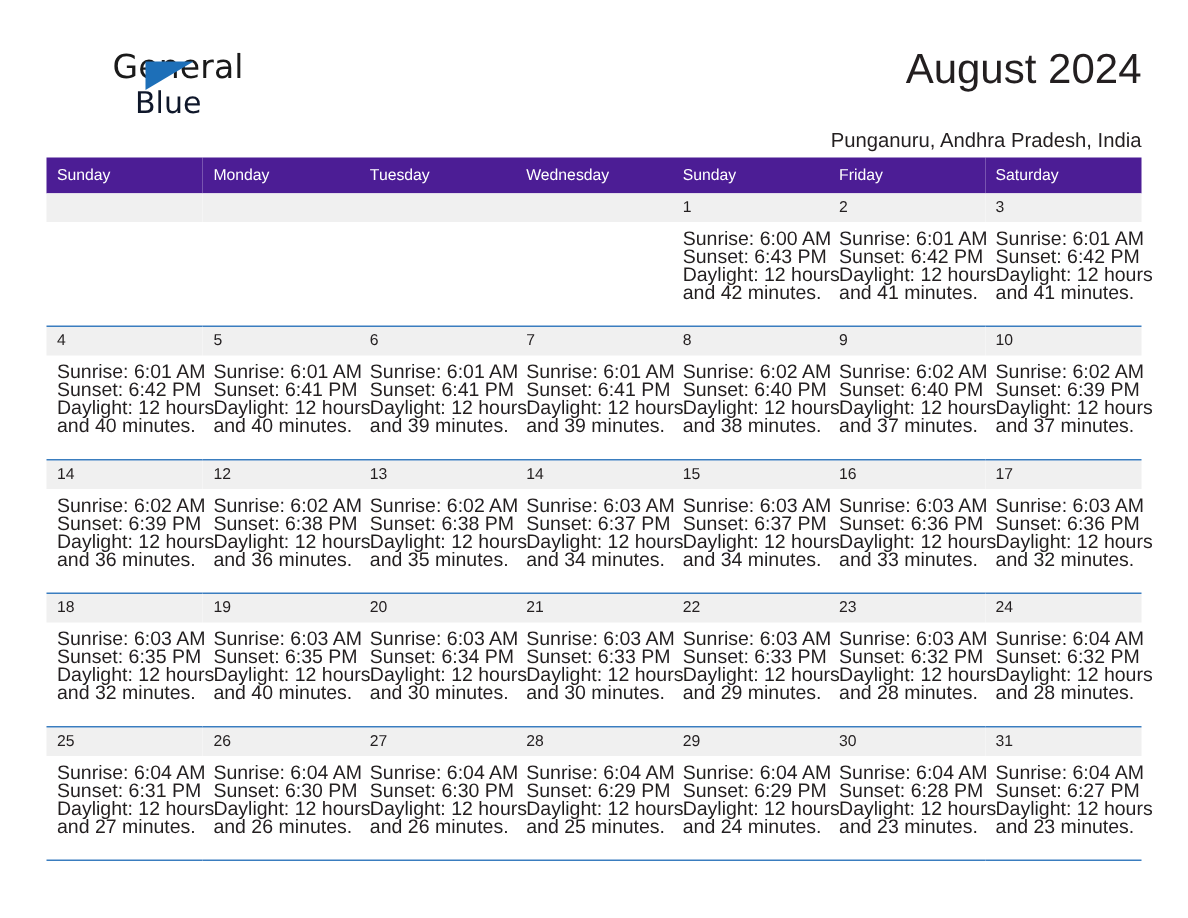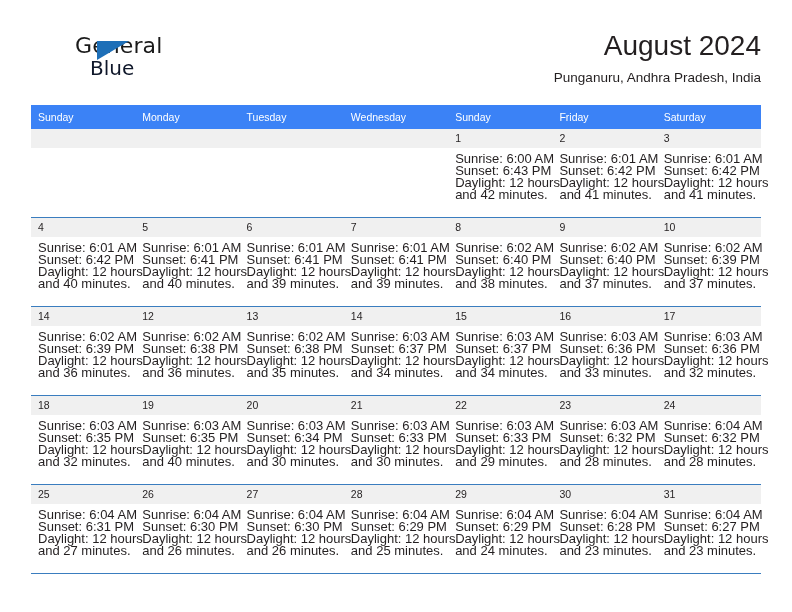--- a/index.html
+++ b/index.html
@@ -80,35 +80,35 @@
     color: #231f20;
     line-height: 32px;
     white-space: nowrap;
     text-align: right;
   }
   .cal-subtitle {
     font-size: 13.5px;
     font-weight: 400;
     color: #231f20;
     line-height: 18px;
-    margin-top: 7px;
+    margin-top: 23px;
     white-space: nowrap;
   }
 
   
   .calendar {
     position: absolute;
     left: 31px;
     top: 105px;
     width: 730px;
     border-collapse: collapse;
     table-layout: fixed;
   }
   .calendar th {
-    background: #3b82f6;
+    background: #4c1d95;
     color: #ffffff;
     font-size: 10.5px;
     font-weight: 400;
     text-align: left;
     padding: 6px 0 6px 7px;
     height: 9px;
     line-height: 12px;
     border: none;
   }
   .calendar td {

